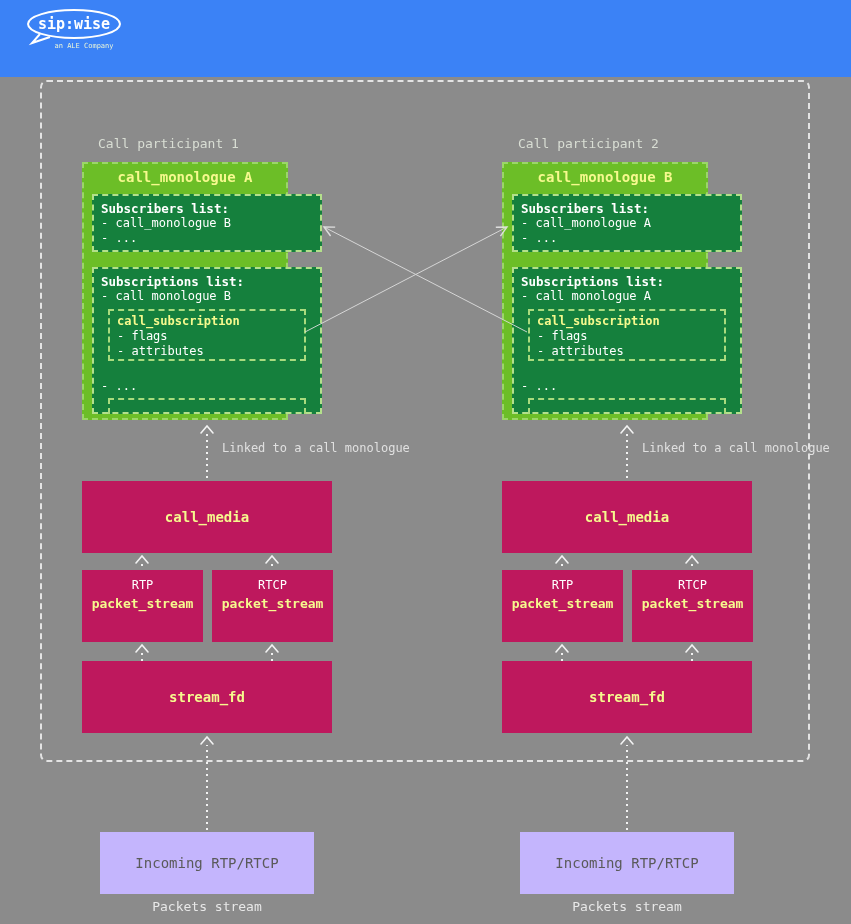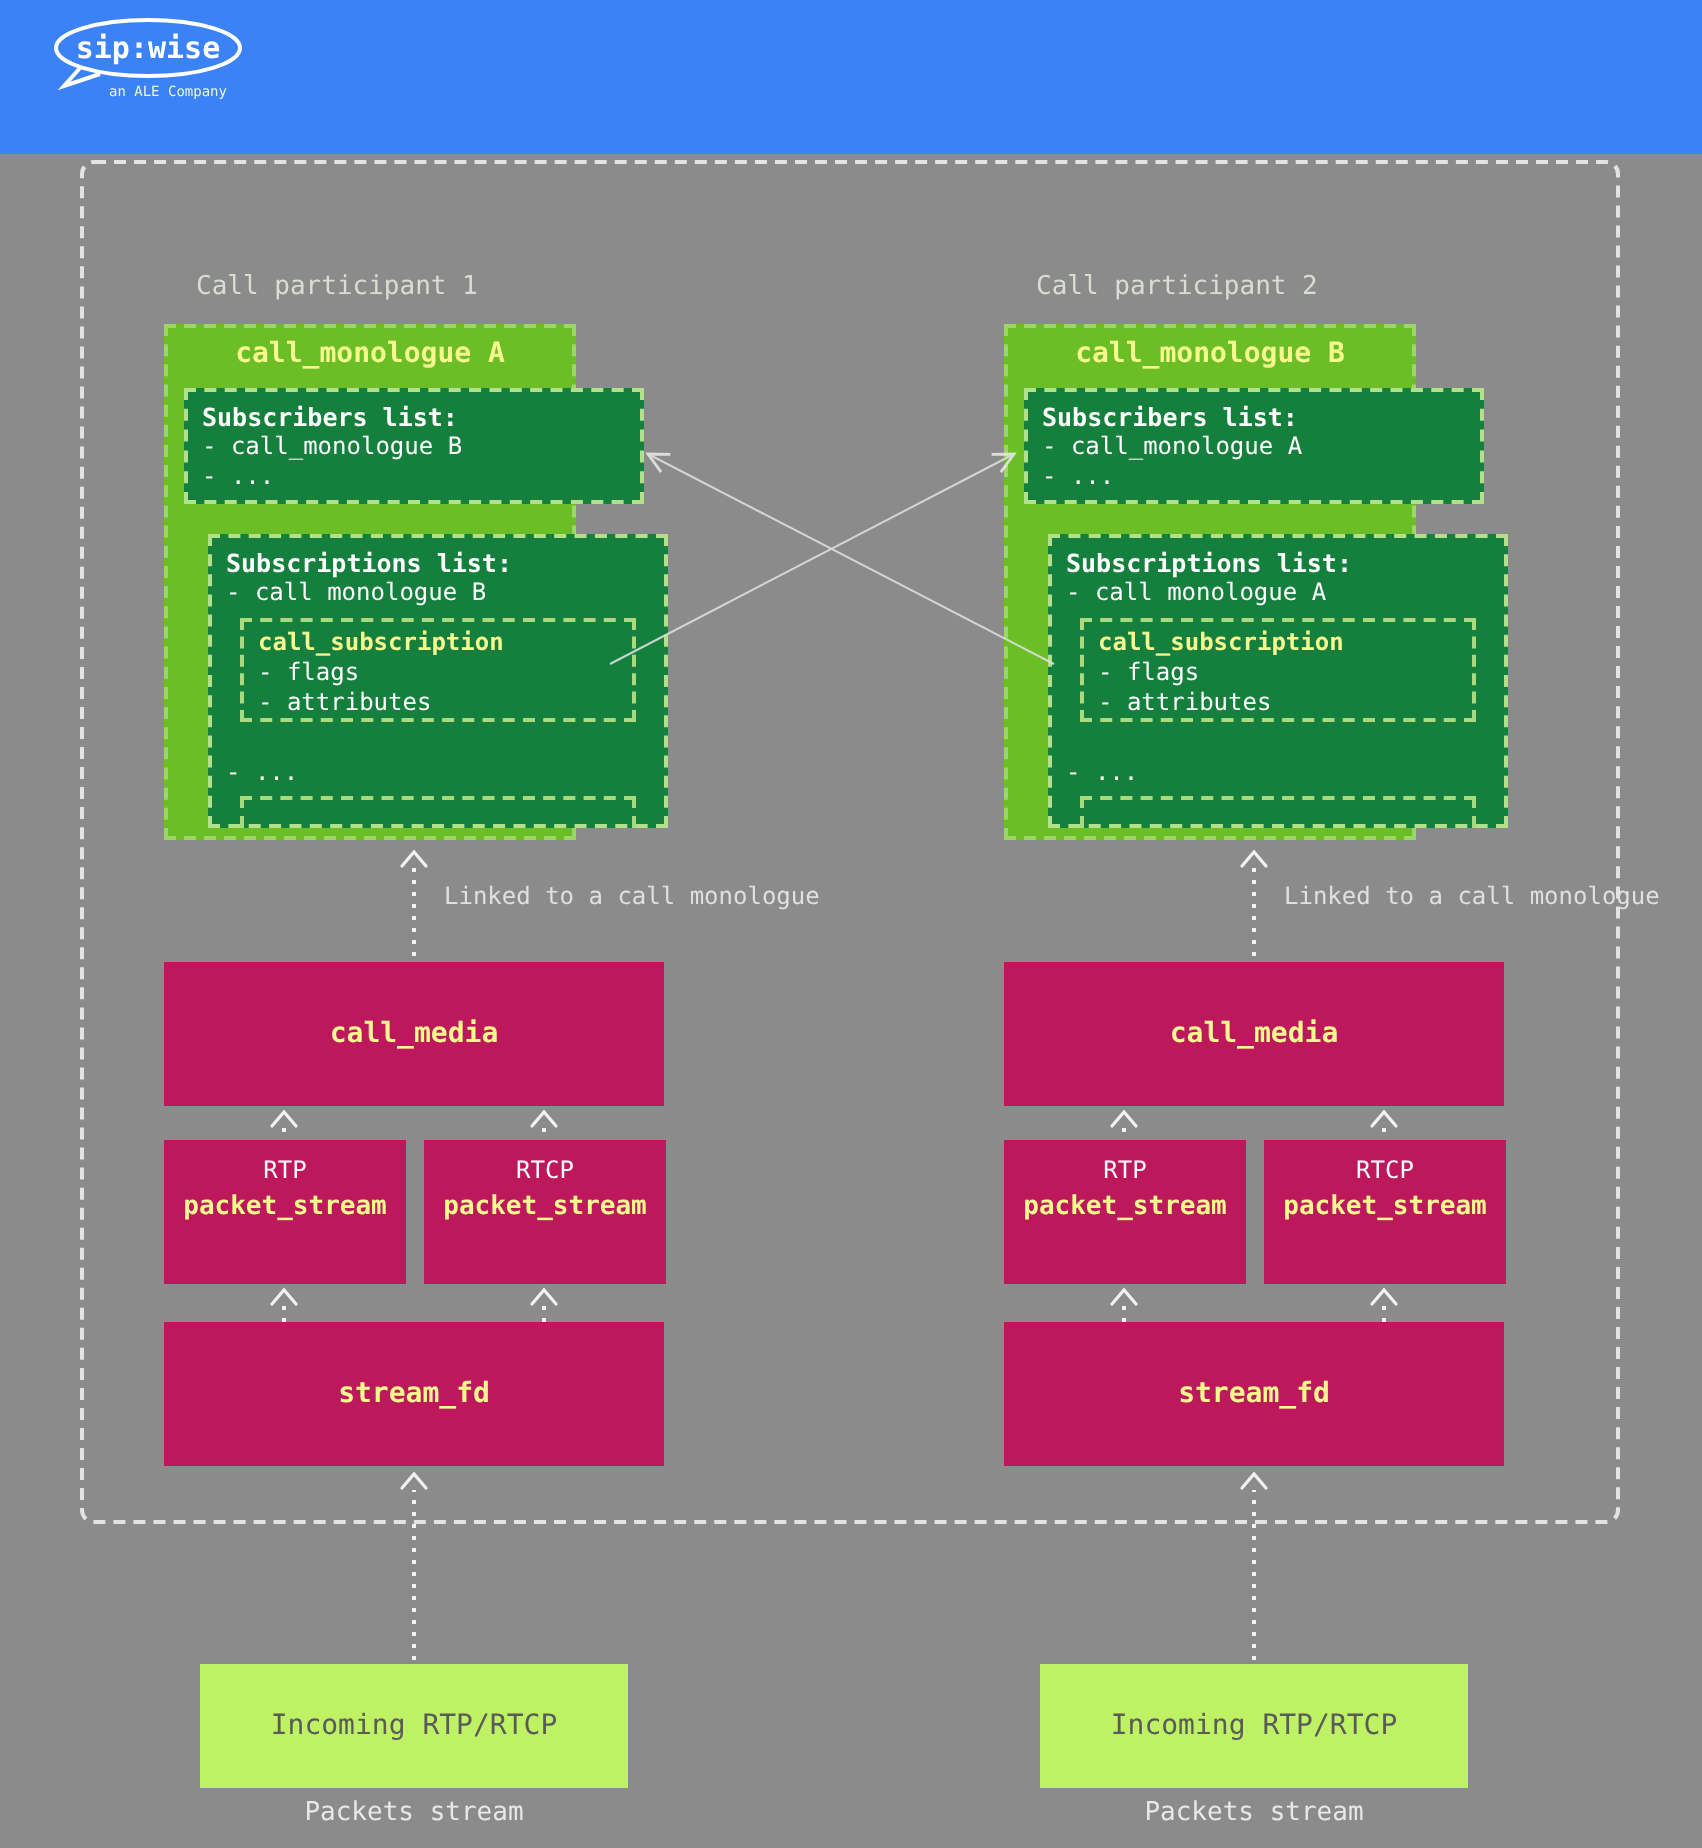--- a/index.html
+++ b/index.html
@@ -22,42 +22,42 @@
 
   .p-label{position:absolute;left:16px;top:136px;color:#d9ded4;font-size:13px;white-space:nowrap;}
 
   .monologue{position:absolute;left:0;top:162px;width:206px;height:258px;background:#6cbe27;
              border:2px dashed #9bd668;box-sizing:border-box;}
   .m-title{position:absolute;left:0;top:5px;width:100%;text-align:center;font-weight:bold;font-size:14px;}
   .accent{color:#f6f98e;}
   .inner{position:absolute;background:#15803d;border:2px dashed #b3e08b;box-sizing:border-box;
          padding:5px 7px;color:#fff;font-size:12px;line-height:15px;}
   .subscribers{left:8px;top:30px;width:230px;height:58px;}
-  .subscriptions{left:20px;top:103px;width:230px;height:147px;}
+  .subscriptions{left:8px;top:103px;width:230px;height:147px;}
   .inner-title{font-weight:bold;font-size:12.5px;color:#fff;}
   .inner-line{color:#fff;}
   .subscription{position:absolute;left:14px;top:40px;width:198px;height:52px;
                 border:2px dashed #a9db7e;box-sizing:border-box;padding:3px 7px;font-size:12px;line-height:15px;}
   .sub-title{font-weight:bold;}
   .more{position:absolute;left:7px;top:110px;}
   .partial-box{position:absolute;left:14px;top:129px;width:198px;height:16px;
                border:2px dashed #a9db7e;border-bottom:none;box-sizing:border-box;}
 
   .linked-label{position:absolute;left:140px;top:441px;color:#e0e0e0;font-size:12px;white-space:nowrap;}
 
   .gbox{position:absolute;background:#be185d;color:#f6f98e;font-weight:bold;
         display:flex;align-items:center;justify-content:center;box-sizing:border-box;}
   .call-media{left:0;top:481px;width:250px;height:72px;font-size:14px;}
   .ps{flex-direction:column;justify-content:flex-start;padding-top:8px;font-size:13px;}
   .ps-rtp{left:0;top:570px;width:121px;height:72px;}
   .ps-rtcp{left:130px;top:570px;width:121px;height:72px;text-align:right;}
   .proto{color:#fff;font-weight:normal;font-size:12px;margin-bottom:4px;}
   .stream-fd{left:0;top:661px;width:250px;height:72px;font-size:14px;}
 
-  .incoming{position:absolute;left:18px;top:832px;width:214px;height:62px;background:#bef264;
+  .incoming{position:absolute;left:18px;top:832px;width:214px;height:62px;background:#c4b5fd;
             color:#5a5a5a;font-size:14px;display:flex;align-items:center;justify-content:center;}
   .packets-label{position:absolute;left:0;top:899px;width:250px;text-align:center;color:#e8e8e8;font-size:13px;}
 
   .overlay{position:absolute;left:0;top:0;pointer-events:none;}
 </style>
 </head>
 <body>
 
 <div class="canvas">
 

